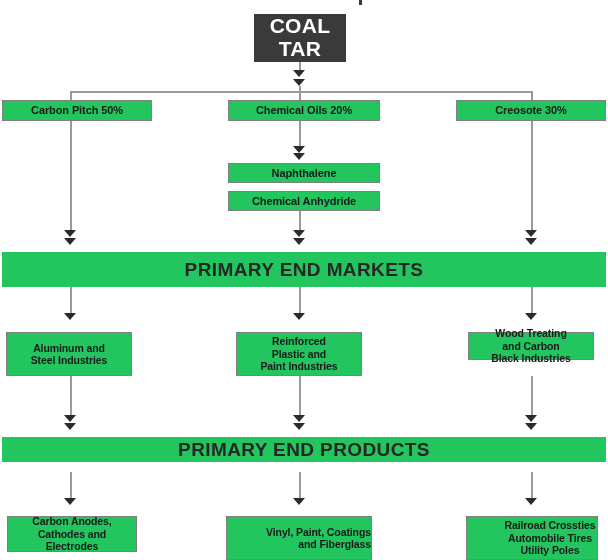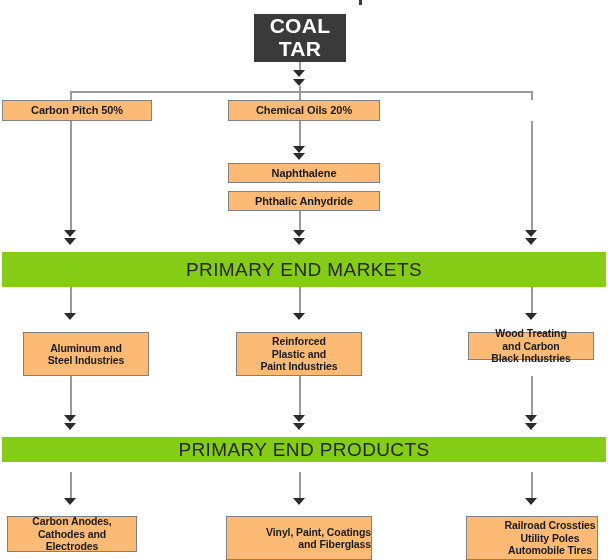--- a/index.html
+++ b/index.html
@@ -16,21 +16,21 @@
     height: 560px;
     background: #ffffff;
     overflow: hidden;
   }
 
   
   .node {
     position: absolute;
     box-sizing: border-box;
     border: 1px solid #808080;
-    background: #fdba74;
+    background: #22c55e;
     color: #1a1a1a;
     font-weight: bold;
     text-align: center;
     display: flex;
     align-items: center;
     justify-content: center;
     line-height: 1.18;
     letter-spacing: -0.1px;
   }
   .node .lines { width: 100%; }
@@ -49,23 +49,23 @@
   
   .node.thin { font-size: 11px; }
 
   
   .node.multi { font-size: 10.5px; }
 
   
   .band {
     position: absolute;
     box-sizing: border-box;
-    background: #84cc16;
+    background: #22c55e;
     color: #262626;
-    font-weight: normal;
+    font-weight: bold;
     font-size: 19px;
     letter-spacing: 0.4px;
     display: flex;
     align-items: center;
     justify-content: center;
   }
 
   
   .vline {
     position: absolute;
@@ -122,33 +122,38 @@
   <div class="node thin" style="left:2px; top:100px; width:150px; height:21px;">
     <div class="lines">
       <span>Carbon Pitch 50%</span>
     </div>
   </div>
   <div class="node thin" style="left:228px; top:100px; width:152px; height:21px;">
     <div class="lines">
       <span>Chemical Oils 20%</span>
     </div>
   </div>
+  <div class="node thin" style="left:456px; top:100px; width:150px; height:21px;">
+    <div class="lines">
+      <span>Creosote 30%</span>
+    </div>
+  </div>
 
   <div class="vline" style="left:299px; top:121px; height:28px;"></div>
   <div class="arrow small" style="left:293px; top:146px;"></div>
   <div class="arrow small" style="left:293px; top:153px;"></div>
 
   <div class="node thin" style="left:228px; top:163px; width:152px; height:20px;">
     <div class="lines">
       <span>Naphthalene</span>
     </div>
   </div>
   <div class="node thin" style="left:228px; top:191px; width:152px; height:20px;">
     <div class="lines">
-      <span>Phthalic Anhydride</span>
+      <span>Chemical Anhydride</span>
     </div>
   </div>
 
   <div class="vline" style="left:70px; top:121px; height:112px;"></div>
   <div class="arrow small" style="left:64px; top:230px;"></div>
   <div class="arrow small" style="left:64px; top:238px;"></div>
 
   <div class="vline" style="left:299px; top:211px; height:22px;"></div>
   <div class="arrow small" style="left:293px; top:230px;"></div>
   <div class="arrow small" style="left:293px; top:238px;"></div>
@@ -163,21 +168,21 @@
 
   <div class="vline" style="left:70px; top:287px; height:28px;"></div>
   <div class="arrow small" style="left:64px; top:313px;"></div>
 
   <div class="vline" style="left:299px; top:287px; height:28px;"></div>
   <div class="arrow small" style="left:293px; top:313px;"></div>
 
   <div class="vline" style="left:531px; top:287px; height:28px;"></div>
   <div class="arrow small" style="left:525px; top:313px;"></div>
 
-  <div class="node multi" style="left:23px; top:332px; width:126px; height:44px;">
+  <div class="node multi" style="left:6px; top:332px; width:126px; height:44px;">
     <div class="lines">
       <span>Aluminum and</span>
       <span>Steel Industries</span>
     </div>
   </div>
 
   <div class="node multi" style="left:236px; top:332px; width:126px; height:44px;">
     <div class="lines">
       <span>Reinforced</span>
       <span>Plastic and</span>
@@ -229,18 +234,18 @@
   <div class="node multi" style="left:226px; top:516px; width:146px; height:44px;text-align:right;">
     <div class="lines">
       <span>Vinyl, Paint, Coatings</span>
       <span>and Fiberglass</span>
     </div>
   </div>
 
   <div class="node multi" style="left:466px; top:516px; width:132px; height:44px;padding-left:36px;">
     <div class="lines">
       <span>Railroad Crossties</span>
+      <span>Automobile Tires</span>
       <span>Utility Poles</span>
-      <span>Automobile Tires</span>
     </div>
   </div>
 
 </div>
 
 </body></html>

